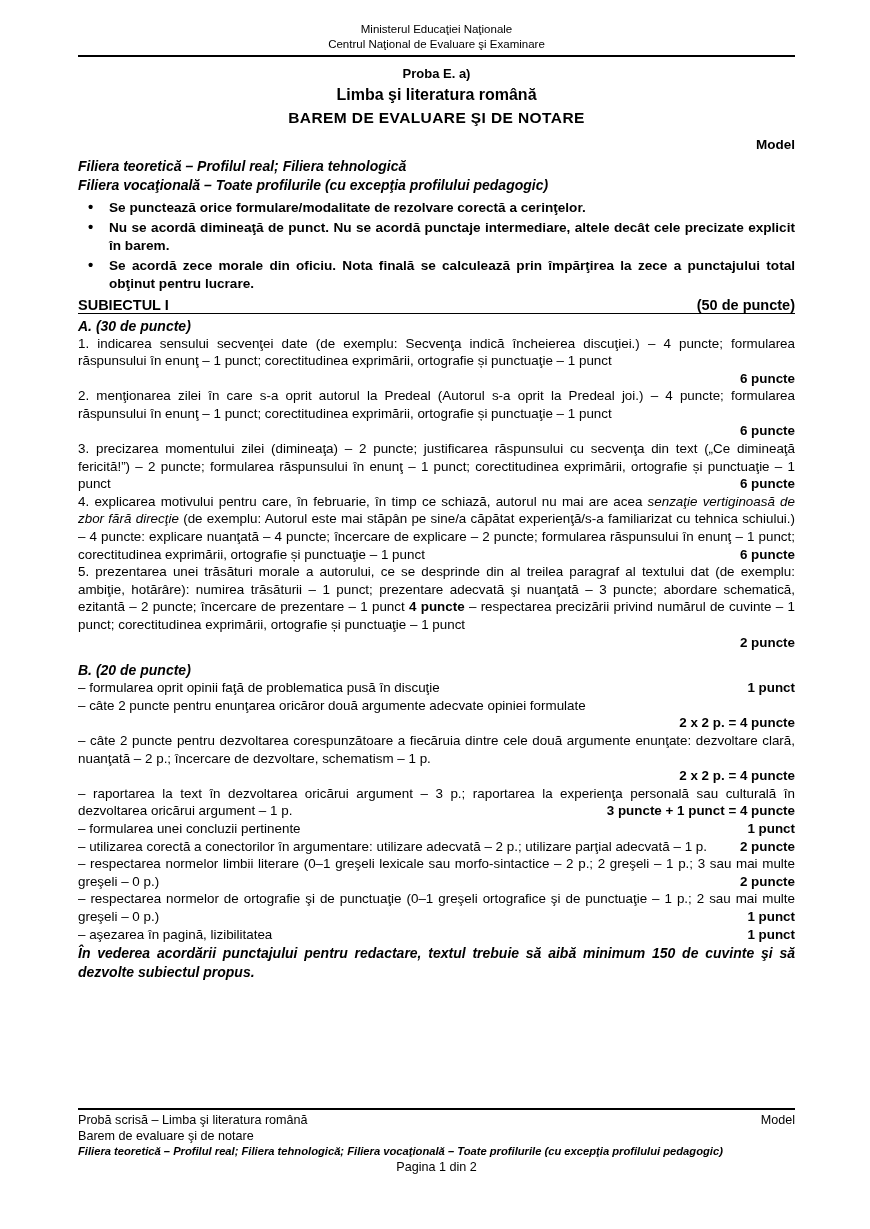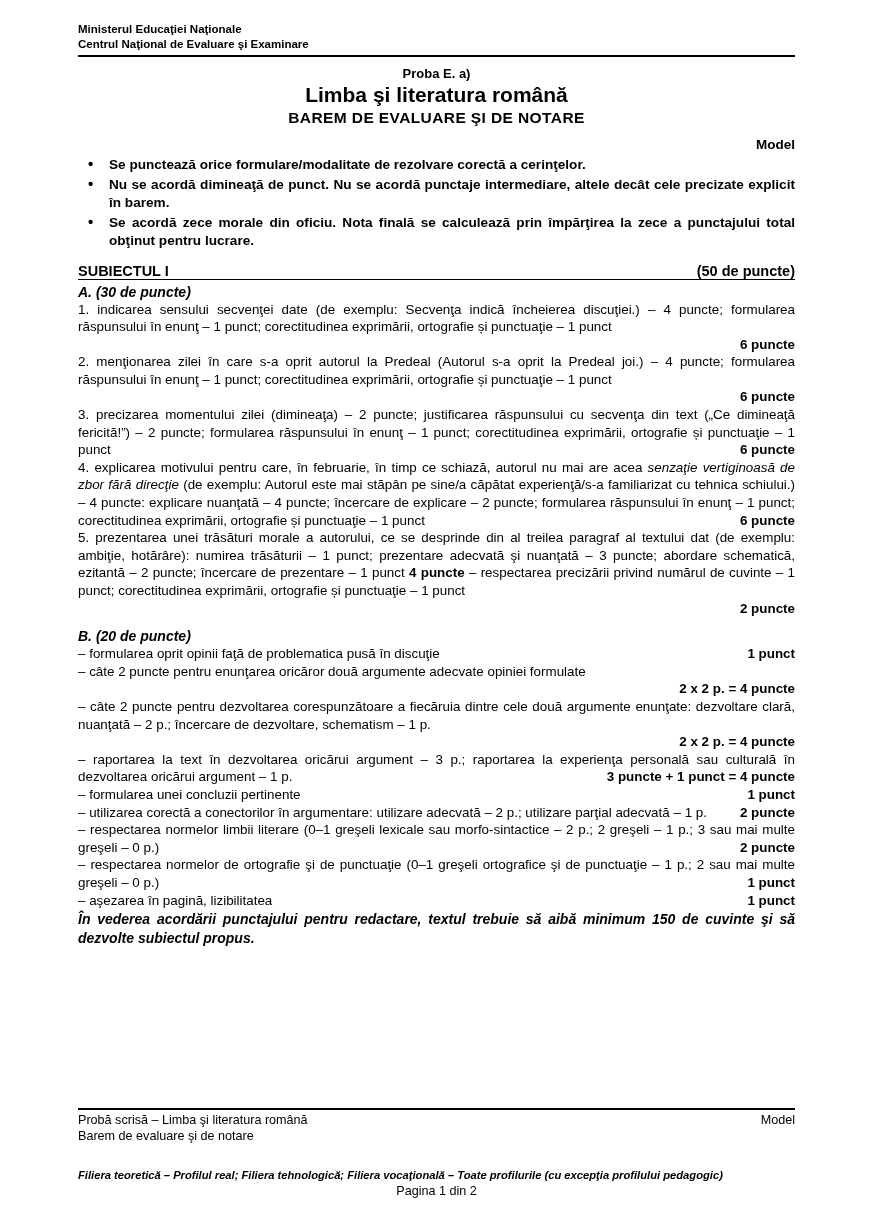--- a/index.html
+++ b/index.html
@@ -20,39 +20,40 @@
     position: absolute;
     left: 78px;
     top: 0;
     width: 717px;
     height: 1229px;
     box-sizing: border-box;
   }
 
   
   .ministry {
+    text-align: center;
     font-size: 11.5px;
-    font-weight: bold;
+    font-weight: normal;
     line-height: 15px;
     padding-top: 22px;
   }
   .hr-thick {
     border: 0;
     border-top: 2.2px solid #000;
     margin: 3px 0 0 0;
   }
   .title-block {
     text-align: center;
     font-weight: bold;
     line-height: 21px;
     padding-top: 6px;
   }
   .t1 { font-size: 16.5px; }
   .t2 { font-size: 13px; }
-  .t3 { font-size: 21px; }
+  .t3 { font-size: 16px; }
   .t4 { font-size: 15.5px; letter-spacing: .4px; padding-top: 2px;}
 
   .model-top {
     text-align: right;
     font-weight: bold;
     font-size: 13.5px;
     padding-top: 9px;
   }
 
   
@@ -89,21 +90,21 @@
 
   
   .subiect-row {
     display: flex;
     justify-content: space-between;
     align-items: center;
     font-weight: bold;
     font-size: 14.5px;
     border-bottom: 1.6px solid #000;
     padding-bottom: 0px;
-    margin-top: 12px;
+    margin-top: 3px;
   }
   .sec-head {
     font-weight: bold;
     font-size: 14px;
     margin-top: 4px;
     margin-bottom: 1px;
     font-style: italic;
   }
 
   
@@ -152,21 +153,20 @@
     justify-content: space-between;
     font-size: 12.6px;
     line-height: 16px;
   }
   .foot-line2 { font-size: 12.6px; line-height: 16px; }
   .foot-line3 {
     font-style: italic;
     font-weight: bold;
     font-size: 11.2px;
     line-height: 15px;
-    margin-top: 24px;
   }
   .foot-page {
     text-align: center;
     font-size: 12.6px;
     line-height: 17px;
   }
 </style>
 </head>
 <body>
 
@@ -181,20 +181,24 @@
   <hr class="hr-thick">
 
   <div class="title-block">
     <div class="t2">Proba E. a)</div>
     <div class="t3">Limba şi literatura română</div>
     <div class="t4">BAREM DE EVALUARE ŞI DE NOTARE</div>
   </div>
 
   <div class="model-top">Model</div>
 
+  <div class="filiera">
+    <div>Filiera teoretică – Profilul real; Filiera tehnologică</div>
+    <div>Filiera vocaţională – Toate profilurile (cu excepţia profilului pedagogic)</div>
+  </div>
 
   <ul class="rules">
     <li>Se punctează orice formulare/modalitate de rezolvare corectă a cerinţelor.</li>
     <li>Nu se acordă dimineaţă de punct. Nu se acordă punctaje intermediare, altele decât cele precizate explicit în barem.</li>
     <li>Se acordă zece morale din oficiu. Nota finală se calculează prin împărţirea la zece a punctajului total obţinut pentru lucrare.</li>
   </ul>
 
   <div class="subiect-row">
     <span>SUBIECTUL I</span>
     <span>(50 de puncte)</span>

